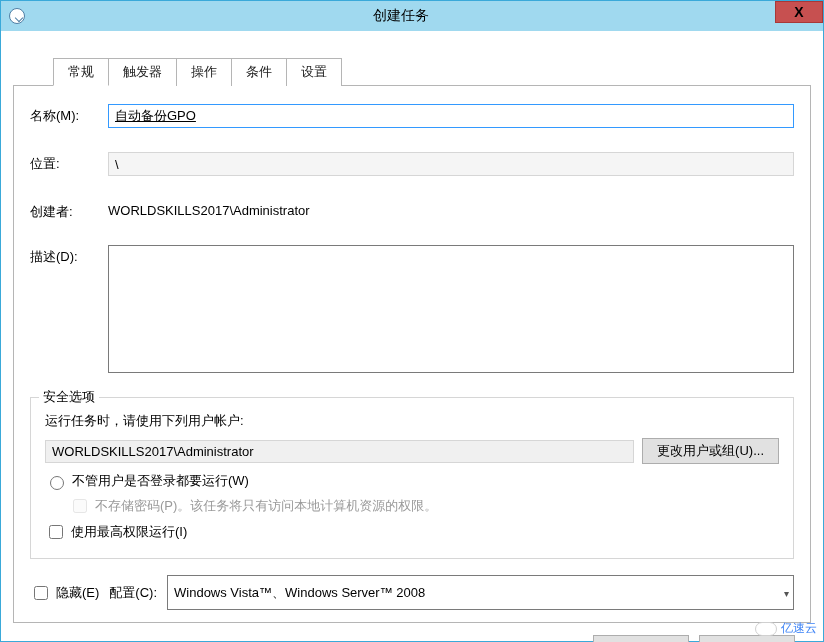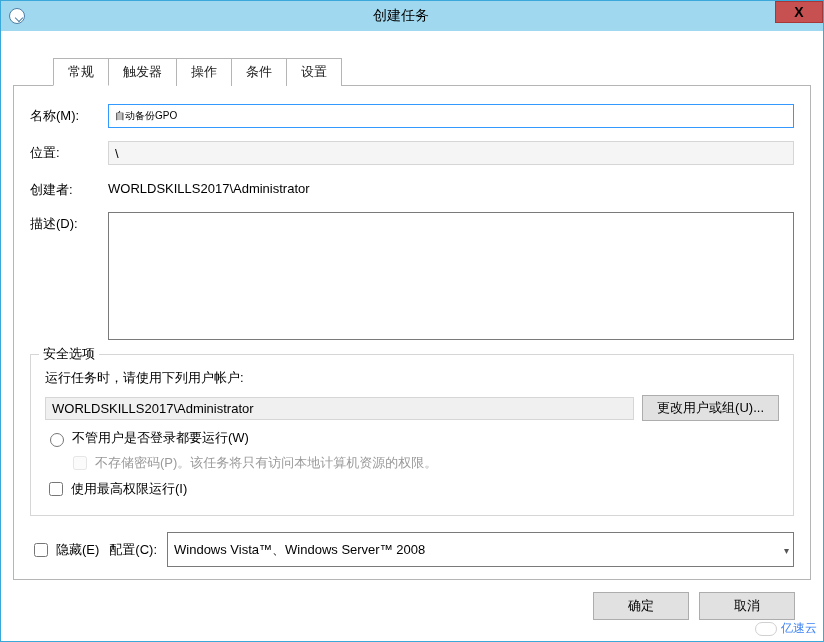--- a/index.html
+++ b/index.html
@@ -92,35 +92,36 @@
   }
   
   .pane {
     border: 1px solid #b5b5b5;
     border-top: none;
     padding: 18px 16px 12px 16px;
   }
   .row {
     display: flex;
     align-items: flex-start;
-    margin-bottom: 13px;
+    margin-bottom: 24px;
     font-size: 13px;
   }
   .row .lbl {
     width: 78px;
     padding-top: 3px;
     color: #000;
   }
   .txt-input {
     flex: 1;
     height: 24px;
     border: 1px solid #7a7a7a;
     padding: 2px 6px;
-    font-size: 10px;
-    background: #fff;
+    font-size: 13px;
+    background: #fff;
+    text-decoration: underline;
   }
   .txt-input.highlight { border: 1px solid #3399ff; }
   .static-val {
     flex: 1;
     padding: 2px 6px;
     font-size: 13px;
     height: 24px;
     line-height: 20px;
     background: #f5f5f5;
     border: 1px solid #d6d6d6;

